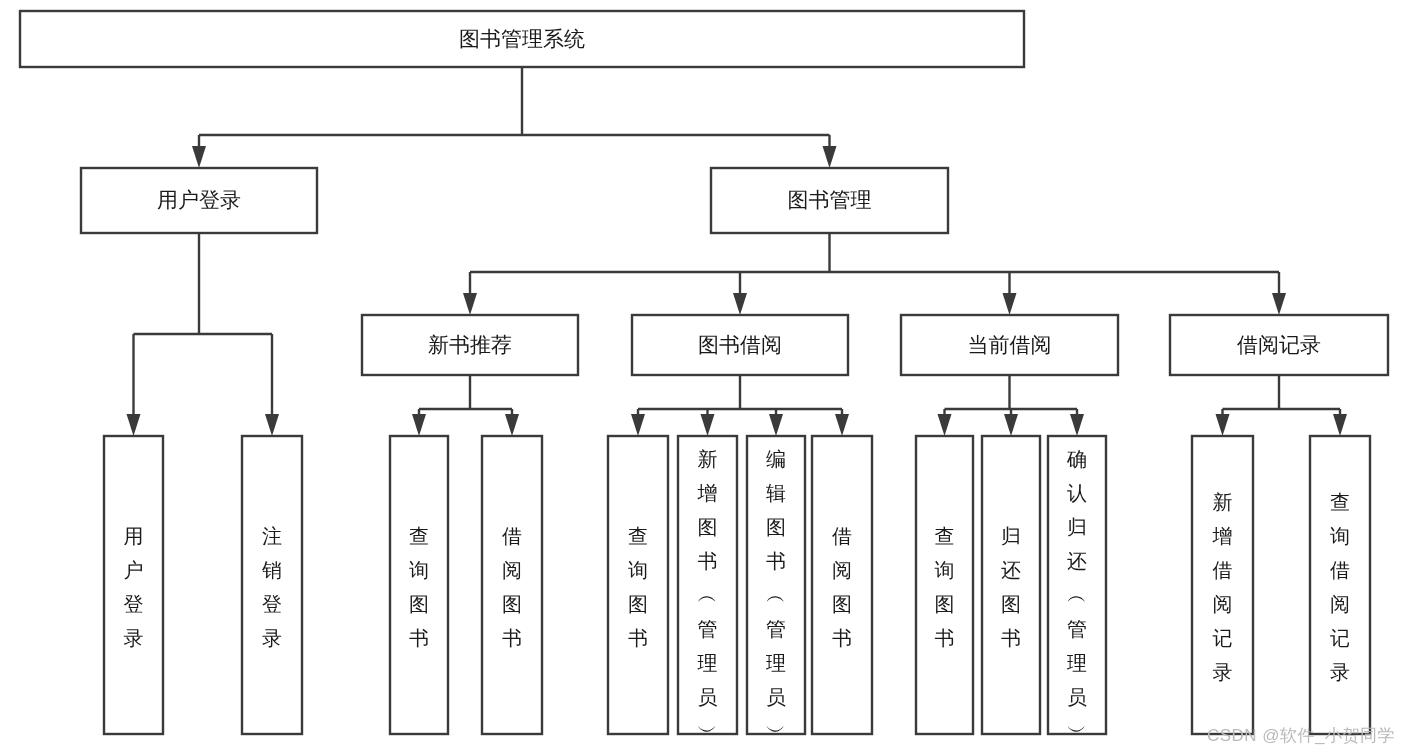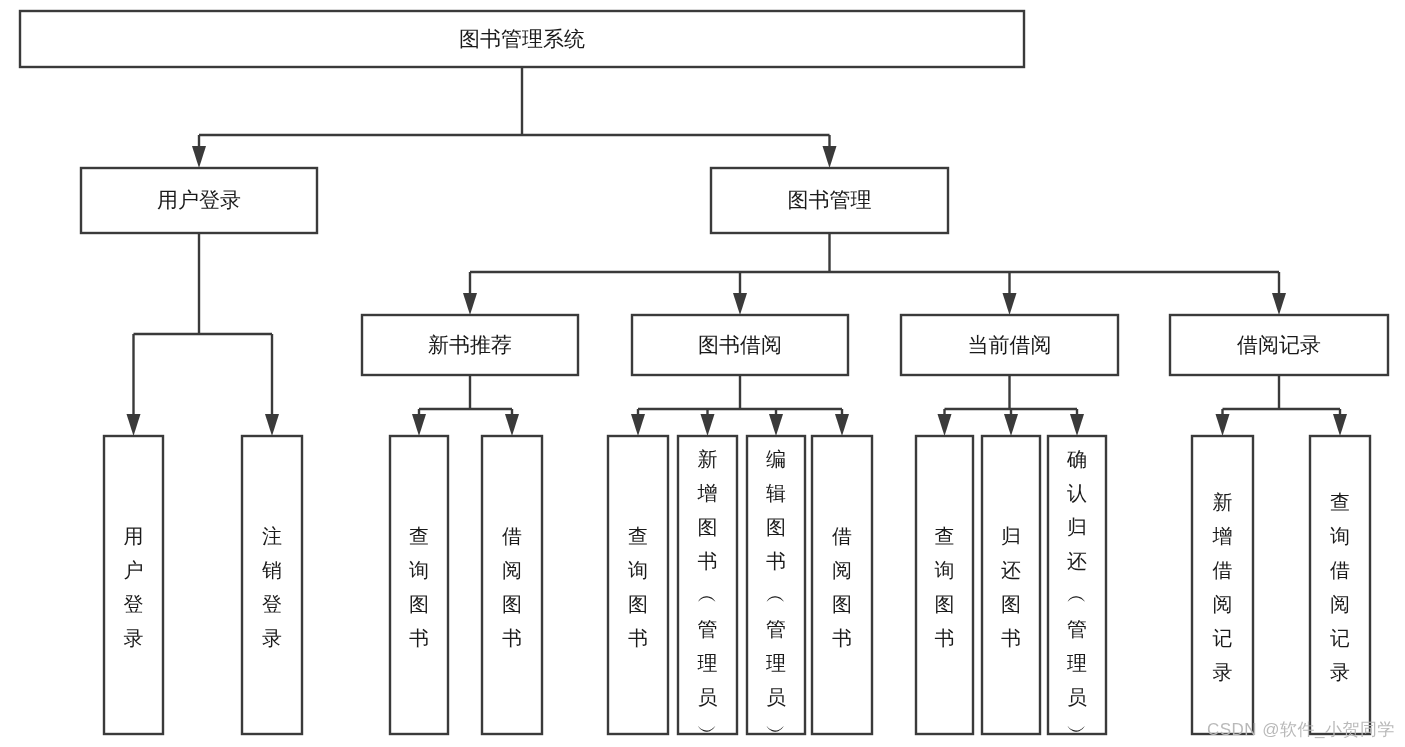--- a/index.html
+++ b/index.html
@@ -56,21 +56,21 @@
   }
   .leaf-label {
     font-family: "Liberation Sans", "DejaVu Sans", sans-serif;
     fill: #1a1a1a;
     font-size: 20px;
     text-anchor: middle;
   }
   .watermark {
     position: absolute;
     right: 10px;
-    bottom: 6px;
+    bottom: 0;
     font-family: "Liberation Sans", "DejaVu Sans", sans-serif;
     font-size: 17px;
     color: #b9b9b9;
     letter-spacing: 0.5px;
     white-space: nowrap;
     pointer-events: none;
   }
 </style>
 </head>
 <body>

